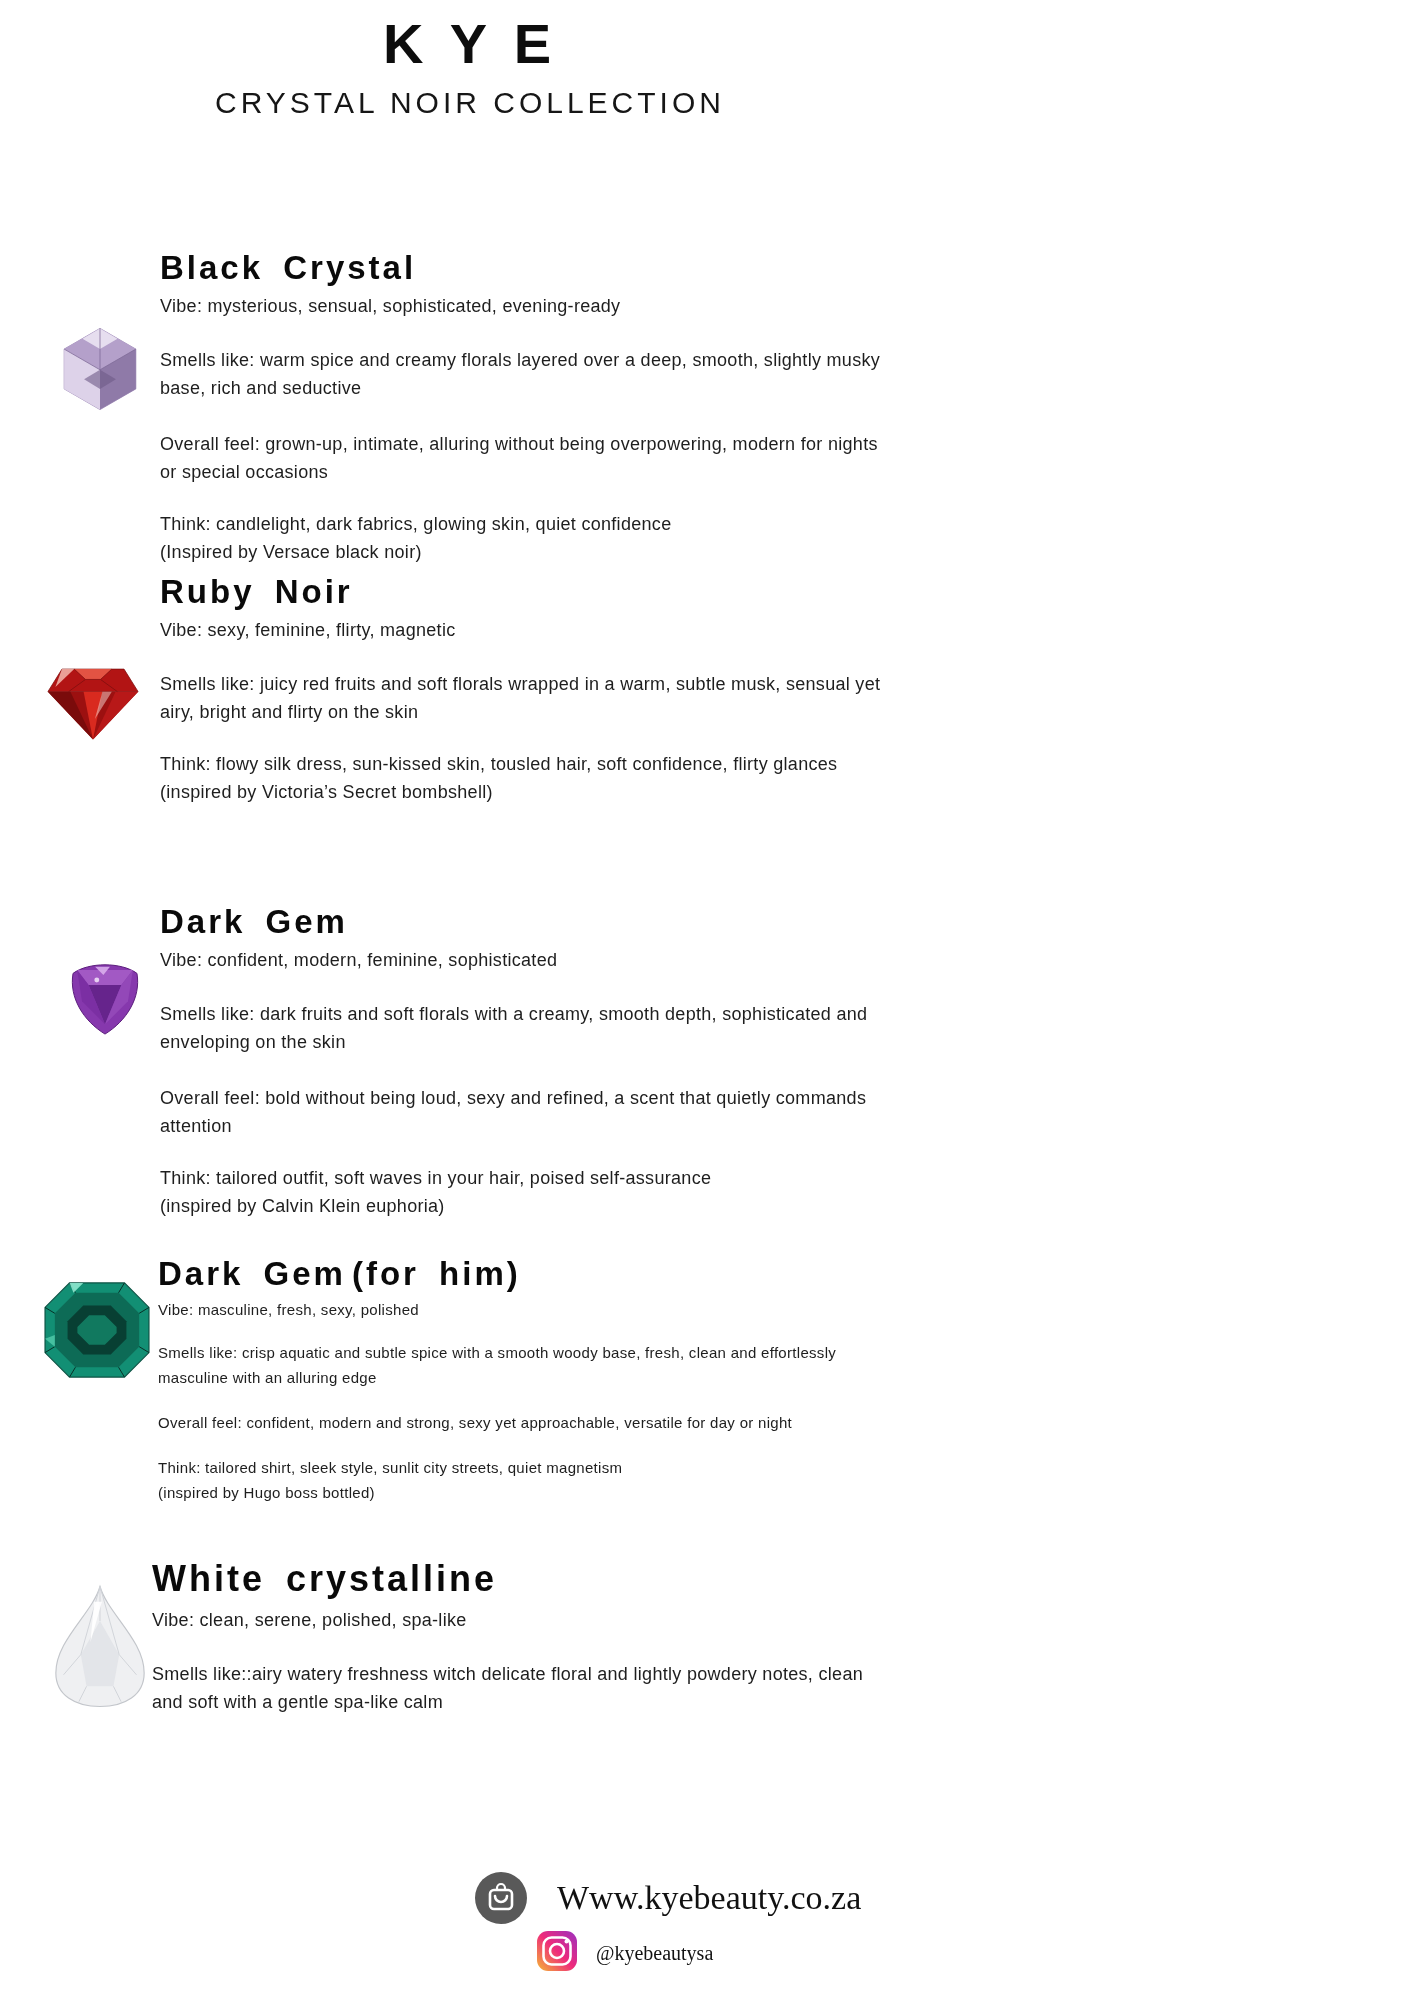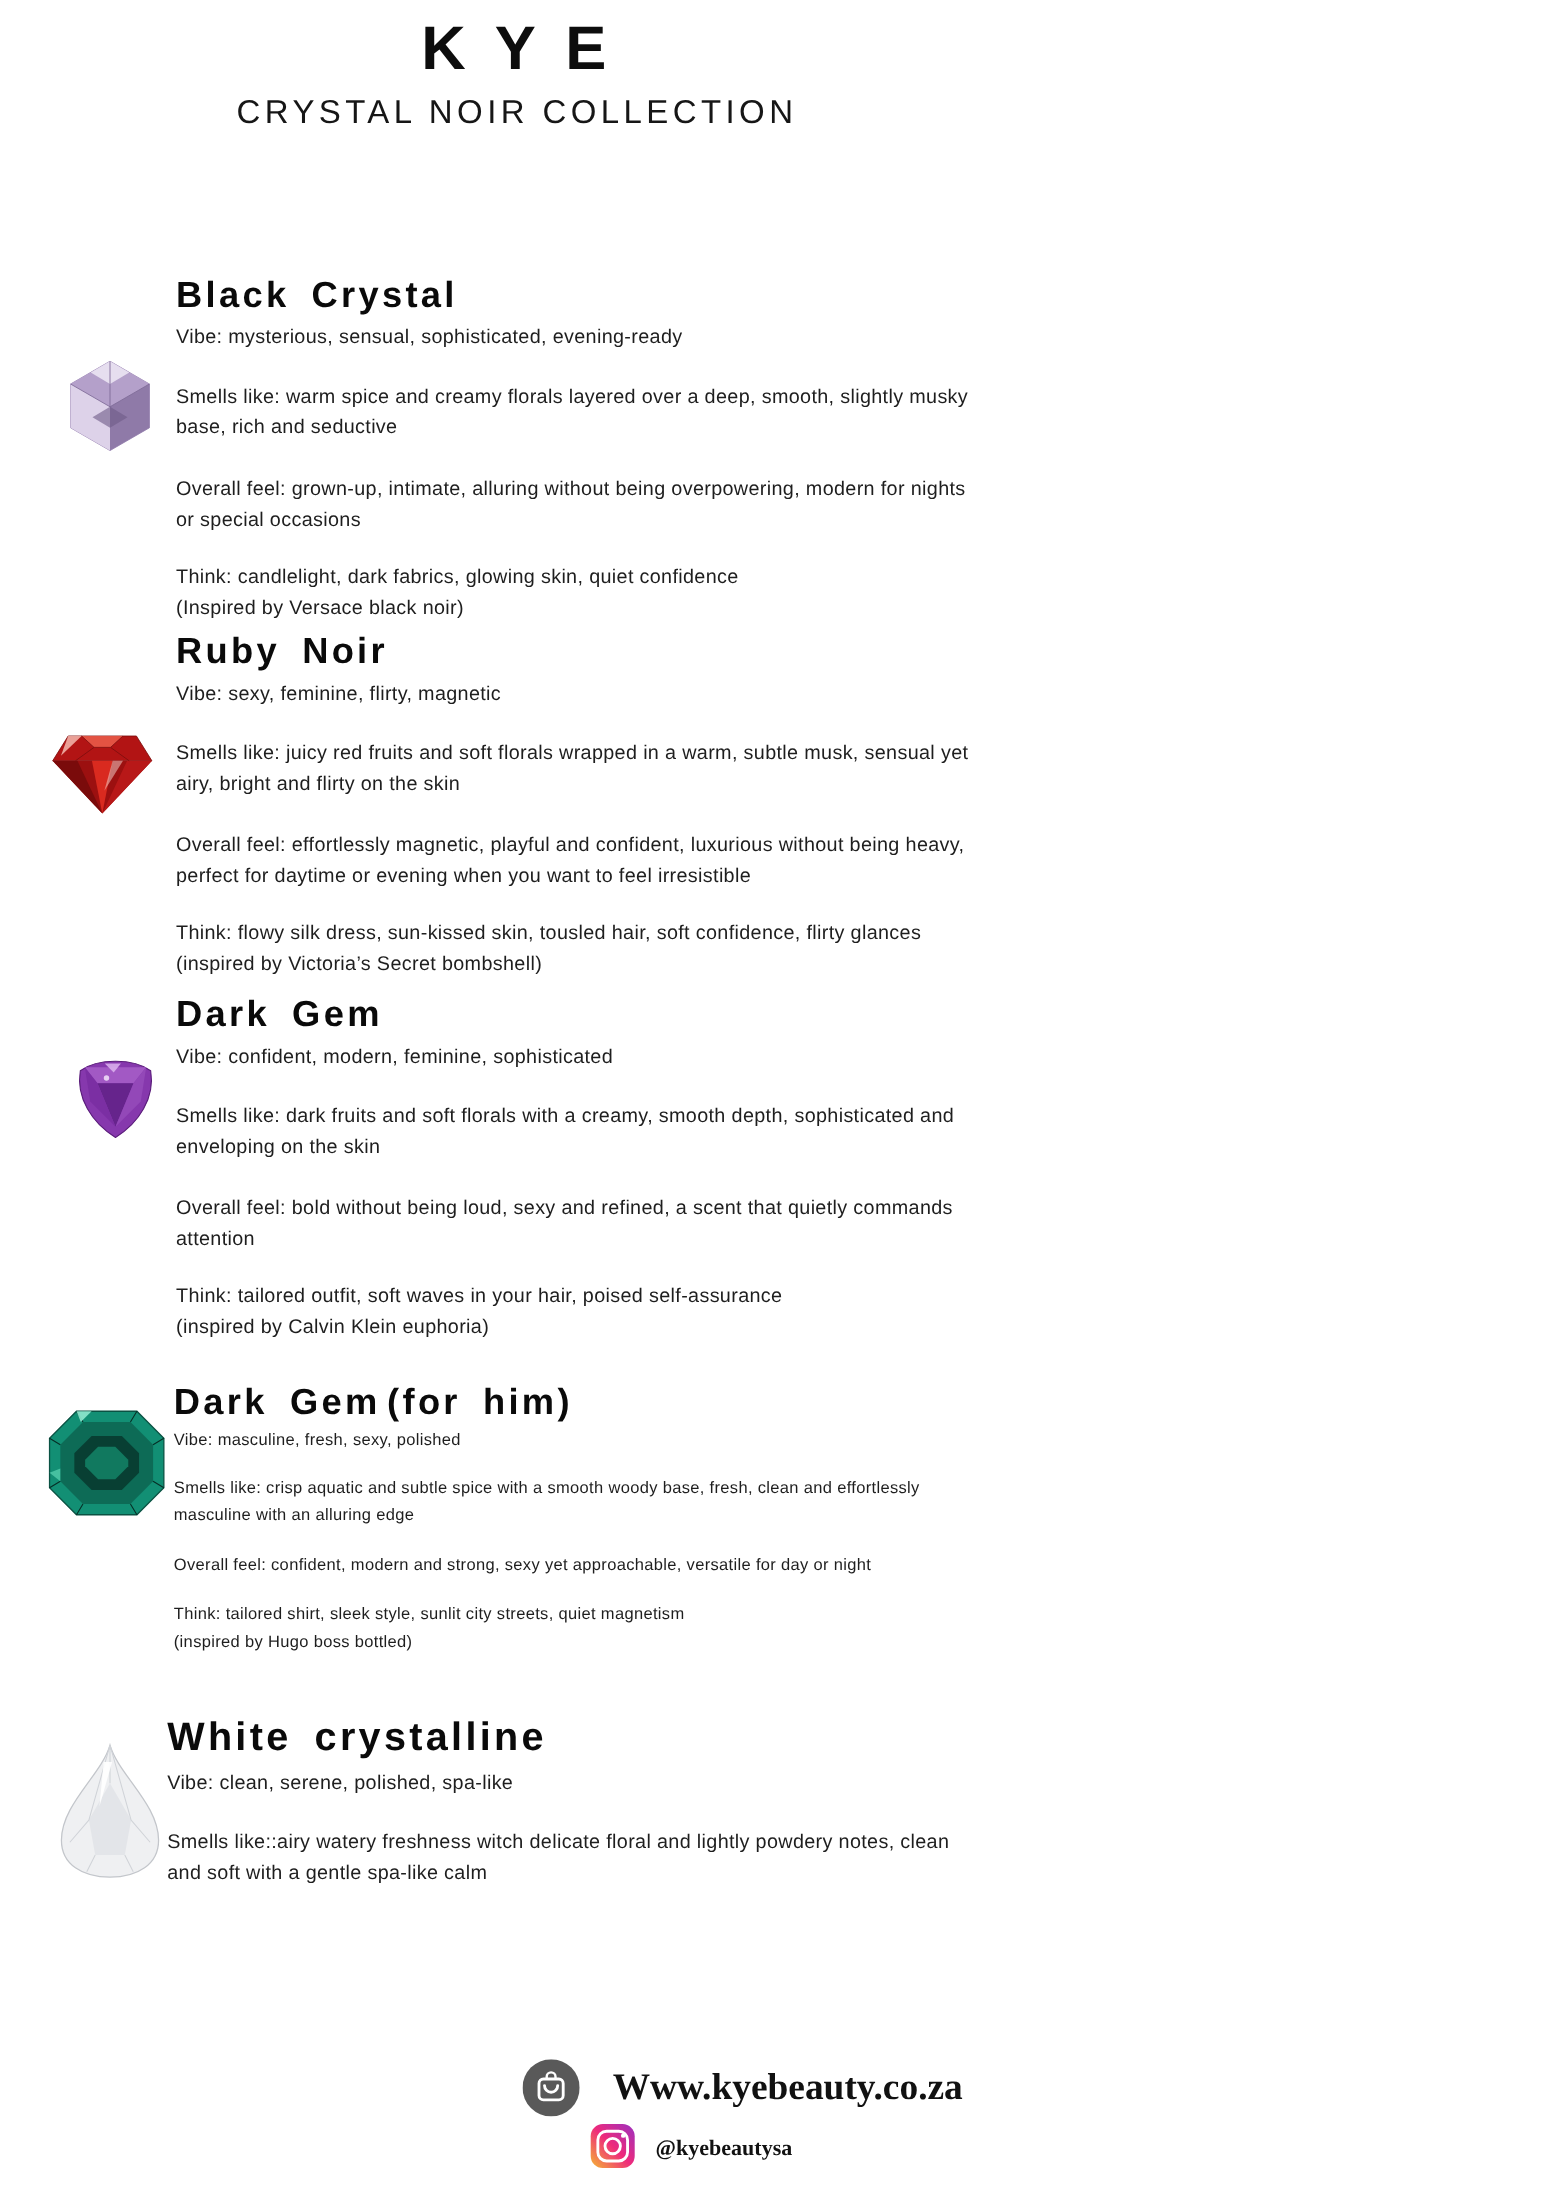--- a/index.html
+++ b/index.html
@@ -34,21 +34,21 @@
   #s5 h2 { font-size:36px; line-height:46px; }
   #s5 .vibe { margin-top:2px; }
   
   .gem { position:absolute; }
   #gem1 { left:60px;  top:326px; }
   #gem2 { left:46px;  top:662px; }
   #gem3 { left:64px;  top:958px; }
   #gem4 { left:42px;  top:1280px; }
   #gem5 { left:52px;  top:1582px; }
   
-  .footer-row { position:absolute;font-weight:bold; }
+  .footer-row { position:absolute; }
   #bag-icon { left:475px; top:1872px; }
   #website  { left:557px; top:1876px; font-family:"Liberation Serif", serif; font-size:34px; line-height:44px; color:#111; }
   #ig-icon  { left:536px; top:1930px; }
   #handle   { left:596px; top:1932px; font-family:"Liberation Serif", serif; font-size:20px; line-height:42px; color:#111; }
 </style>
 </head>
 <body>
 
 <div class="page">
 
@@ -66,22 +66,20 @@
 or special occasions</div>
     <div class="para gap24">Think: candlelight, dark fabrics, glowing skin, quiet confidence
 (Inspired by Versace black noir)</div>
   </div>
 
   <div class="section" id="s2">
     <h2><span>Ruby Noir</span></h2>
     <div class="vibe">Vibe: sexy, feminine, flirty, magnetic</div>
     <div class="para">Smells like: juicy red fruits and soft florals wrapped in a warm, subtle musk, sensual yet
 airy, bright and flirty on the skin</div>
-    <div class="para gap28">Overall feel: effortlessly magnetic, playful and confident, luxurious without being heavy,
-perfect for daytime or evening when you want to feel irresistible</div>
     <div class="para gap24">Think: flowy silk dress, sun-kissed skin, tousled hair, soft confidence, flirty glances
 (inspired by Victoria’s Secret bombshell)</div>
   </div>
 
   <div class="section" id="s3">
     <h2><span>Dark Gem</span></h2>
     <div class="vibe">Vibe: confident, modern, feminine, sophisticated</div>
     <div class="para">Smells like: dark fruits and soft florals with a creamy, smooth depth, sophisticated and
 enveloping on the skin</div>
     <div class="para gap28">Overall feel: bold without being loud, sexy and refined, a scent that quietly commands

